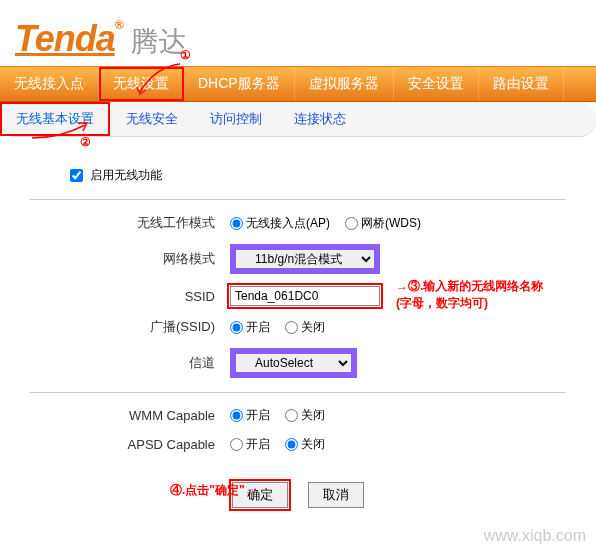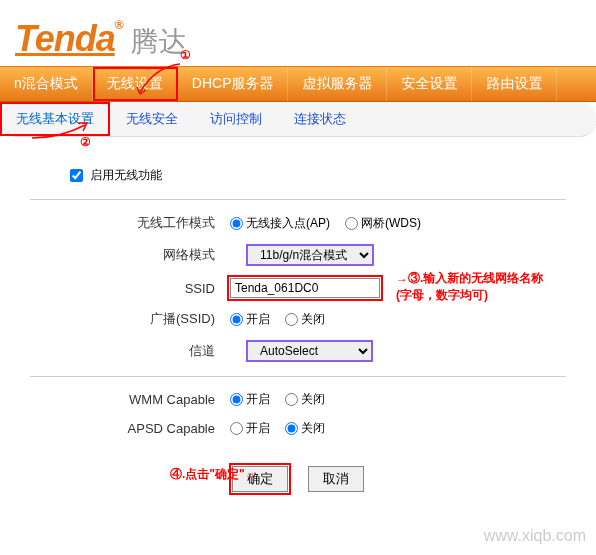--- a/index.html
+++ b/index.html
@@ -18,21 +18,21 @@
 .sub-nav-item.highlight { outline: 2px solid red; outline-offset: -2px; }
 .content { padding: 20px 30px; }
 .enable-row { padding: 10px 40px 15px; }
 .enable-row input { margin-right: 4px; vertical-align: middle; }
 .form-section { border-top: 1px solid #ccc; padding: 8px 0; }
 .form-row { display: flex; align-items: center; padding: 6px 0; position: relative; }
 .form-label { width: 200px; text-align: right; padding-right: 15px; color: #333; font-size: 13px; }
 .form-control { flex: 1; display: flex; align-items: center; gap: 6px; }
 .form-control input[type="text"] { padding: 2px 4px; border: 1px solid #888; font-size: 12px; width: 150px; }
 .form-control input[type="text"].highlight { outline: 2px solid red; outline-offset: 1px; }
-.form-control select { padding: 1px 8px; border: 2px solid #8b5cf6; font-size: 12px; margin-left: 16px; }
+.form-control select { padding: 1px 15px; border: 6px solid #8b5cf6; font-size: 12px; }
 .form-control select.wide { width: 127px; }
 .radio-group { display: flex; gap: 15px; align-items: center; }
 .radio-group label { display: flex; align-items: center; gap: 3px; cursor: pointer; }
 .button-row { text-align: center; padding: 15px 0 5px; }
 .btn { padding: 3px 14px; border: 1px solid #888; background: #f0f0f0; cursor: pointer; font-size: 13px; margin: 0 8px; }
 .btn.highlight { outline: 2px solid red; outline-offset: 1px; }
 .annotation { color: red; font-size: 12px; font-weight: bold; position: absolute; }
 .ann-1 { top: 48px; left: 180px; }
 .ann-2 { top: 135px; left: 80px; }
 .ann-3 { right: 10px; top: -2px; width: 160px; }
@@ -50,21 +50,21 @@
   <span class="logo-cn">腾达</span>
 </div>
 
 <span class="annotation ann-1">①</span>
 <svg class="arrow-line-1">
     <path d="M45 2 Q 20 5 5 30" stroke="red" stroke-width="1.5" fill="none"></path>
     <path d="M2 25 L5 32 L11 28" stroke="red" stroke-width="1.5" fill="none"></path>
   </svg>
 
 <div class="main-nav">
-  <div class="main-nav-item">n混合模式</div>
+  <div class="main-nav-item">无线接入点</div>
   <div class="main-nav-item highlight">无线设置</div>
   <div class="main-nav-item">DHCP服务器</div>
   <div class="main-nav-item">虚拟服务器</div>
   <div class="main-nav-item">安全设置</div>
   <div class="main-nav-item">路由设置</div>
 </div>
 
 <div class="sub-nav">
   <div class="sub-nav-item active highlight">无线基本设置</div>
   <div class="sub-nav-item">无线安全</div>

